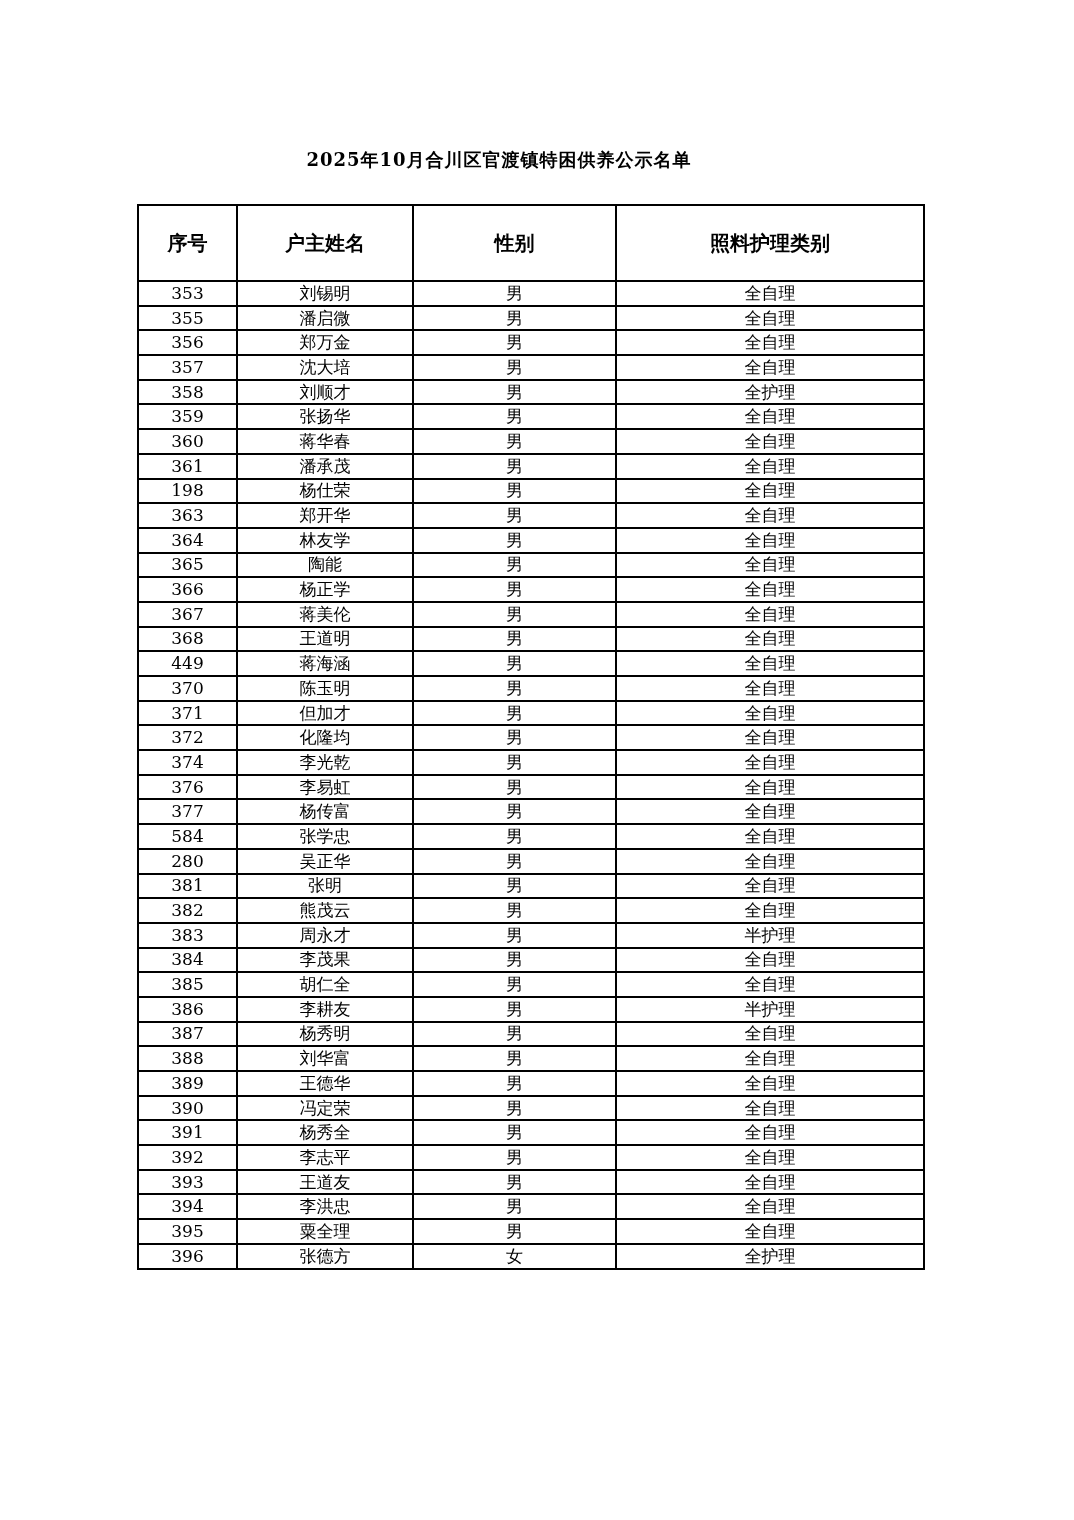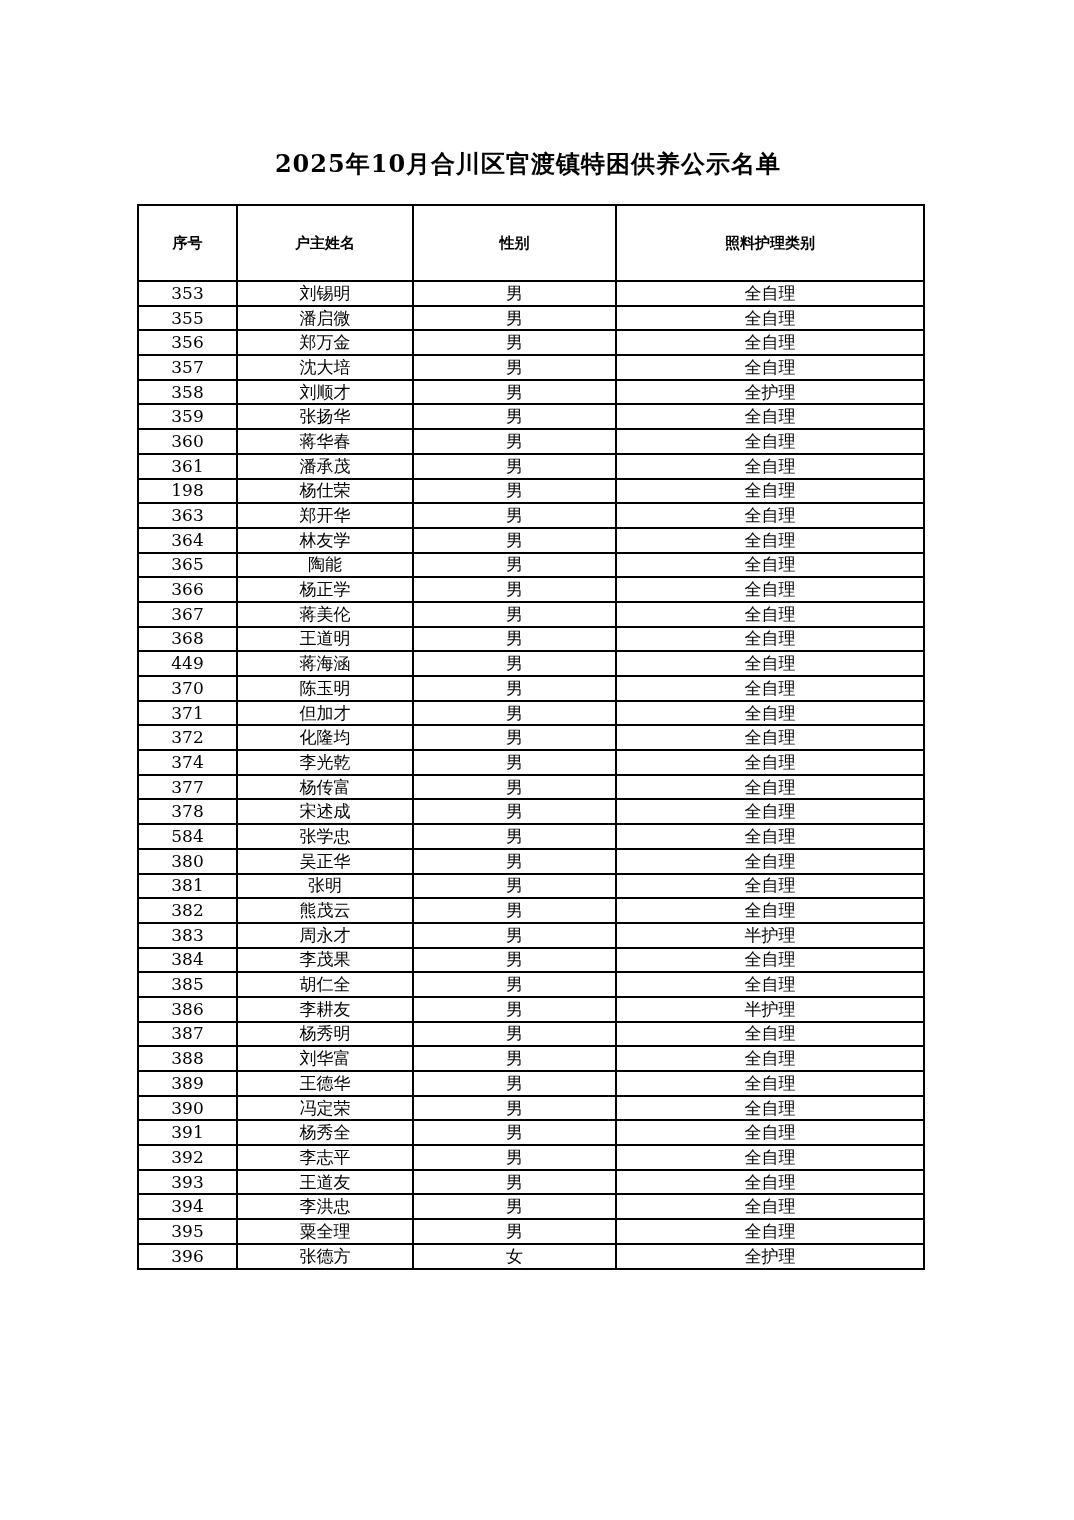--- a/index.html
+++ b/index.html
@@ -13,44 +13,43 @@
     height: 1520px;
     position: relative;
     overflow: hidden;
   }
   .page-title {
     position: absolute;
     top: 148px;
     left: 0;
     width: 998px;
     text-align: center;
-    font-size: 24px;
+    font-size: 18px;
     font-weight: bold;
     letter-spacing: 1px;
-    margin-left: 29px;
   }
   table.roster {
     position: absolute;
     top: 204px;
     left: 137px;
     width: 786px;
     border-collapse: collapse;
     table-layout: fixed;
   }
   table.roster th,
   table.roster td {
     border: 2px solid #000000;
     text-align: center;
     vertical-align: middle;
     overflow: hidden;
     white-space: nowrap;
   }
   table.roster thead th {
     height: 76px;
-    font-size: 15px;
+    font-size: 20px;
     font-weight: bold;
   }
   table.roster tbody td {
     height: 24.7px;
     font-size: 17px;
     line-height: 1;
     padding: 0 2px;
   }
   col.c-seq  { width: 99px;  }
   col.c-name { width: 176px; }
@@ -214,44 +213,44 @@
 
 
   <tr>
     <td>374</td>
     <td>李光乾</td>
     <td>男</td>
     <td>全自理</td>
   </tr>
 
 
+  <tr>
+    <td>376</td>
+    <td>李易虹</td>
+    <td>男</td>
+    <td>全自理</td>
+  </tr>
 
   <tr>
     <td>377</td>
     <td>杨传富</td>
     <td>男</td>
     <td>全自理</td>
   </tr>
 
-  <tr>
-    <td>378</td>
-    <td>宋述成</td>
-    <td>男</td>
-    <td>全自理</td>
-  </tr>
 
   <tr>
     <td>584</td>
     <td>张学忠</td>
     <td>男</td>
     <td>全自理</td>
   </tr>
 
   <tr>
-    <td>380</td>
+    <td>280</td>
     <td>吴正华</td>
     <td>男</td>
     <td>全自理</td>
   </tr>
 
   <tr>
     <td>381</td>
     <td>张明</td>
     <td>男</td>
     <td>全自理</td>

